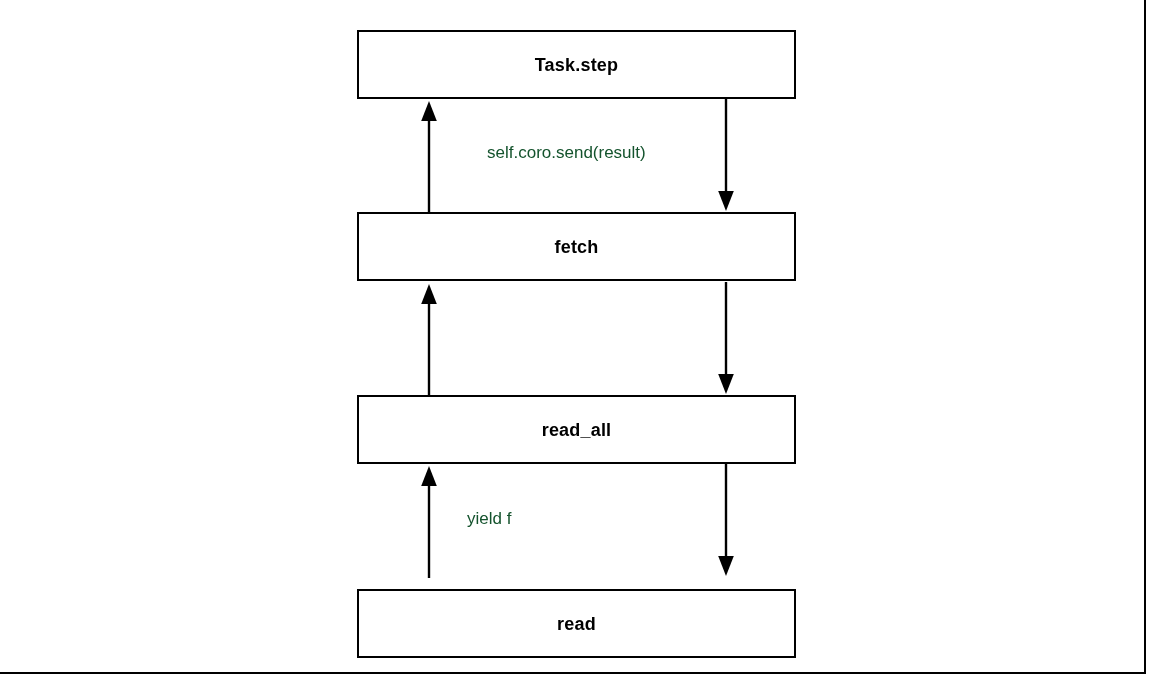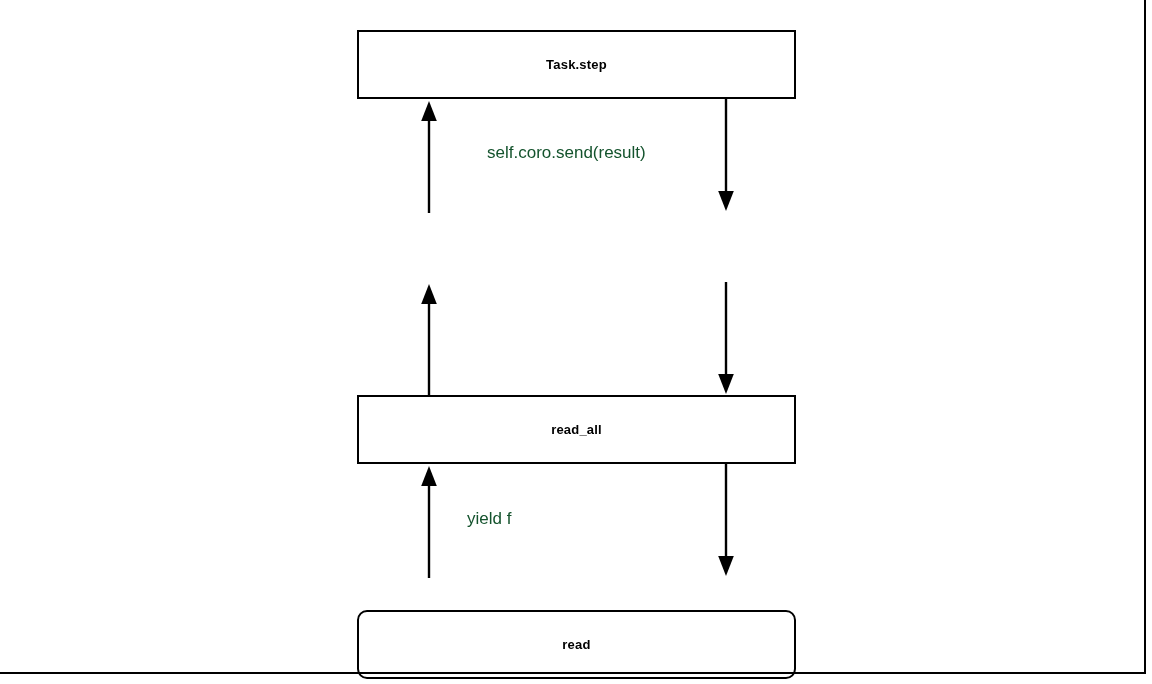--- a/index.html
+++ b/index.html
@@ -46,30 +46,30 @@
     width: 439px;
     height: 69px;
     box-sizing: border-box;
     border: 2px solid #000000;
     background: #ffffff;
     display: flex;
     align-items: center;
     justify-content: center;
   }
   .node-label {
-    font-size: 13px;
+    font-size: 18px;
     font-weight: bold;
     letter-spacing: 0.2px;
     line-height: 1;
     white-space: nowrap;
   }
   #node-task-step { top: 30px; }
   #node-fetch     { top: 212px; }
   #node-read-all  { top: 395px; text-align: right; }
-  #node-read      { top: 610px; border-radius: 10px; }
+  #node-read      { top: 589px; }
 
   
   .edge {
     position: absolute;
   }
   .edge svg {
     display: block;
     overflow: visible;
   }
 
@@ -87,20 +87,23 @@
 </style>
 </head>
 <body>
 
 <div id="diagram-canvas">
 
   <div class="node" id="node-task-step">
     <span class="node-label">Task.step</span>
   </div>
 
+  <div class="node" id="node-fetch">
+    <span class="node-label">fetch</span>
+  </div>
 
   <div class="node" id="node-read-all">
     <span class="node-label">read_all</span>
   </div>
 
   <div class="node" id="node-read">
     <span class="node-label">read</span>
   </div>
 
   <div class="edge" style="left:710px; top:99px; width:32px; height:114px;">

